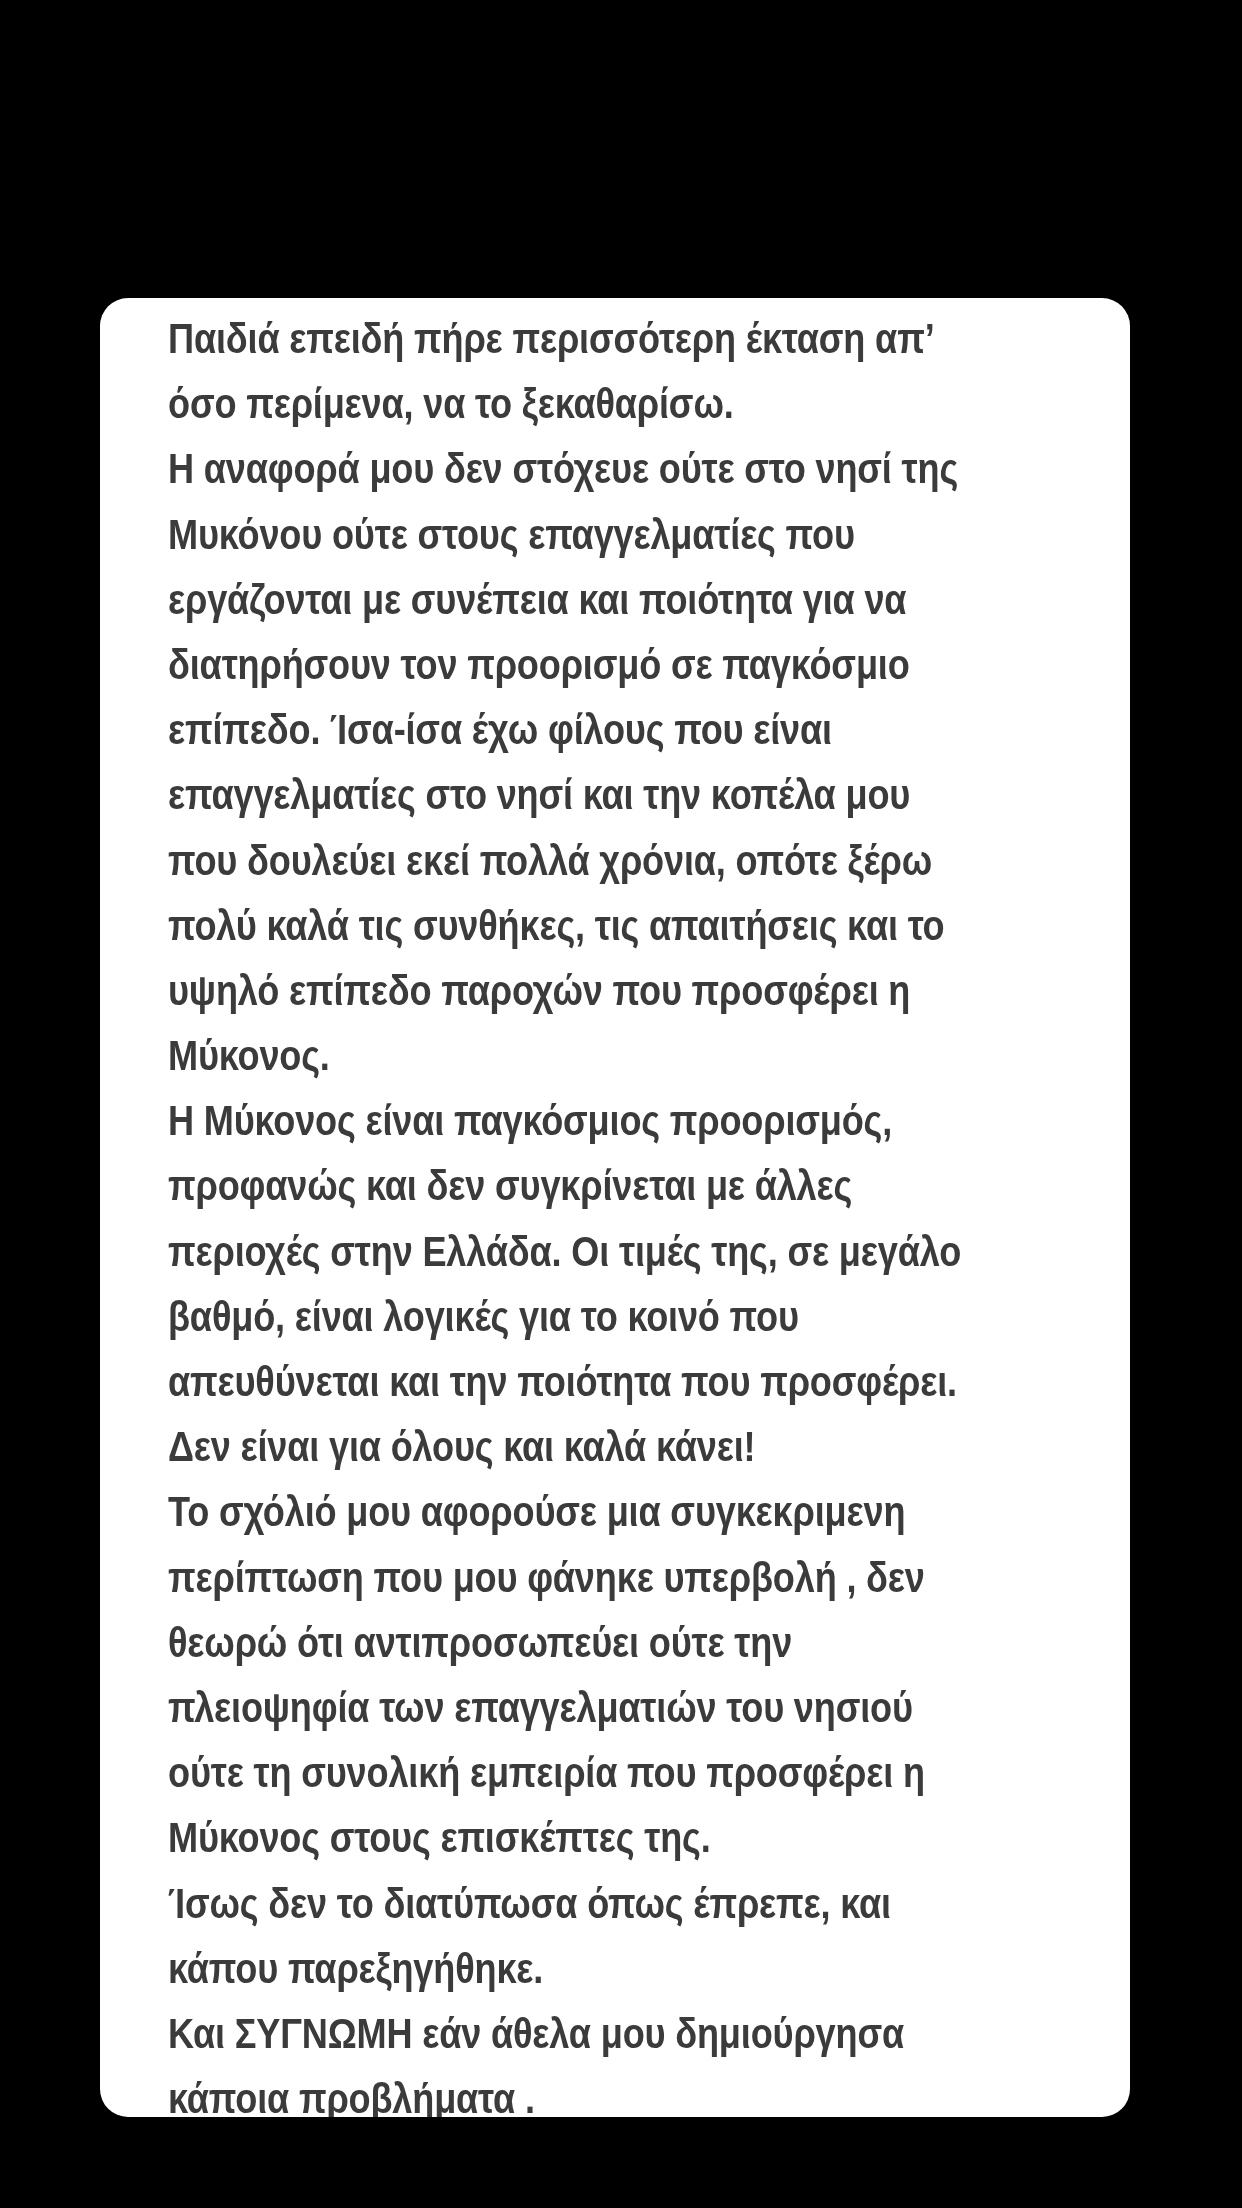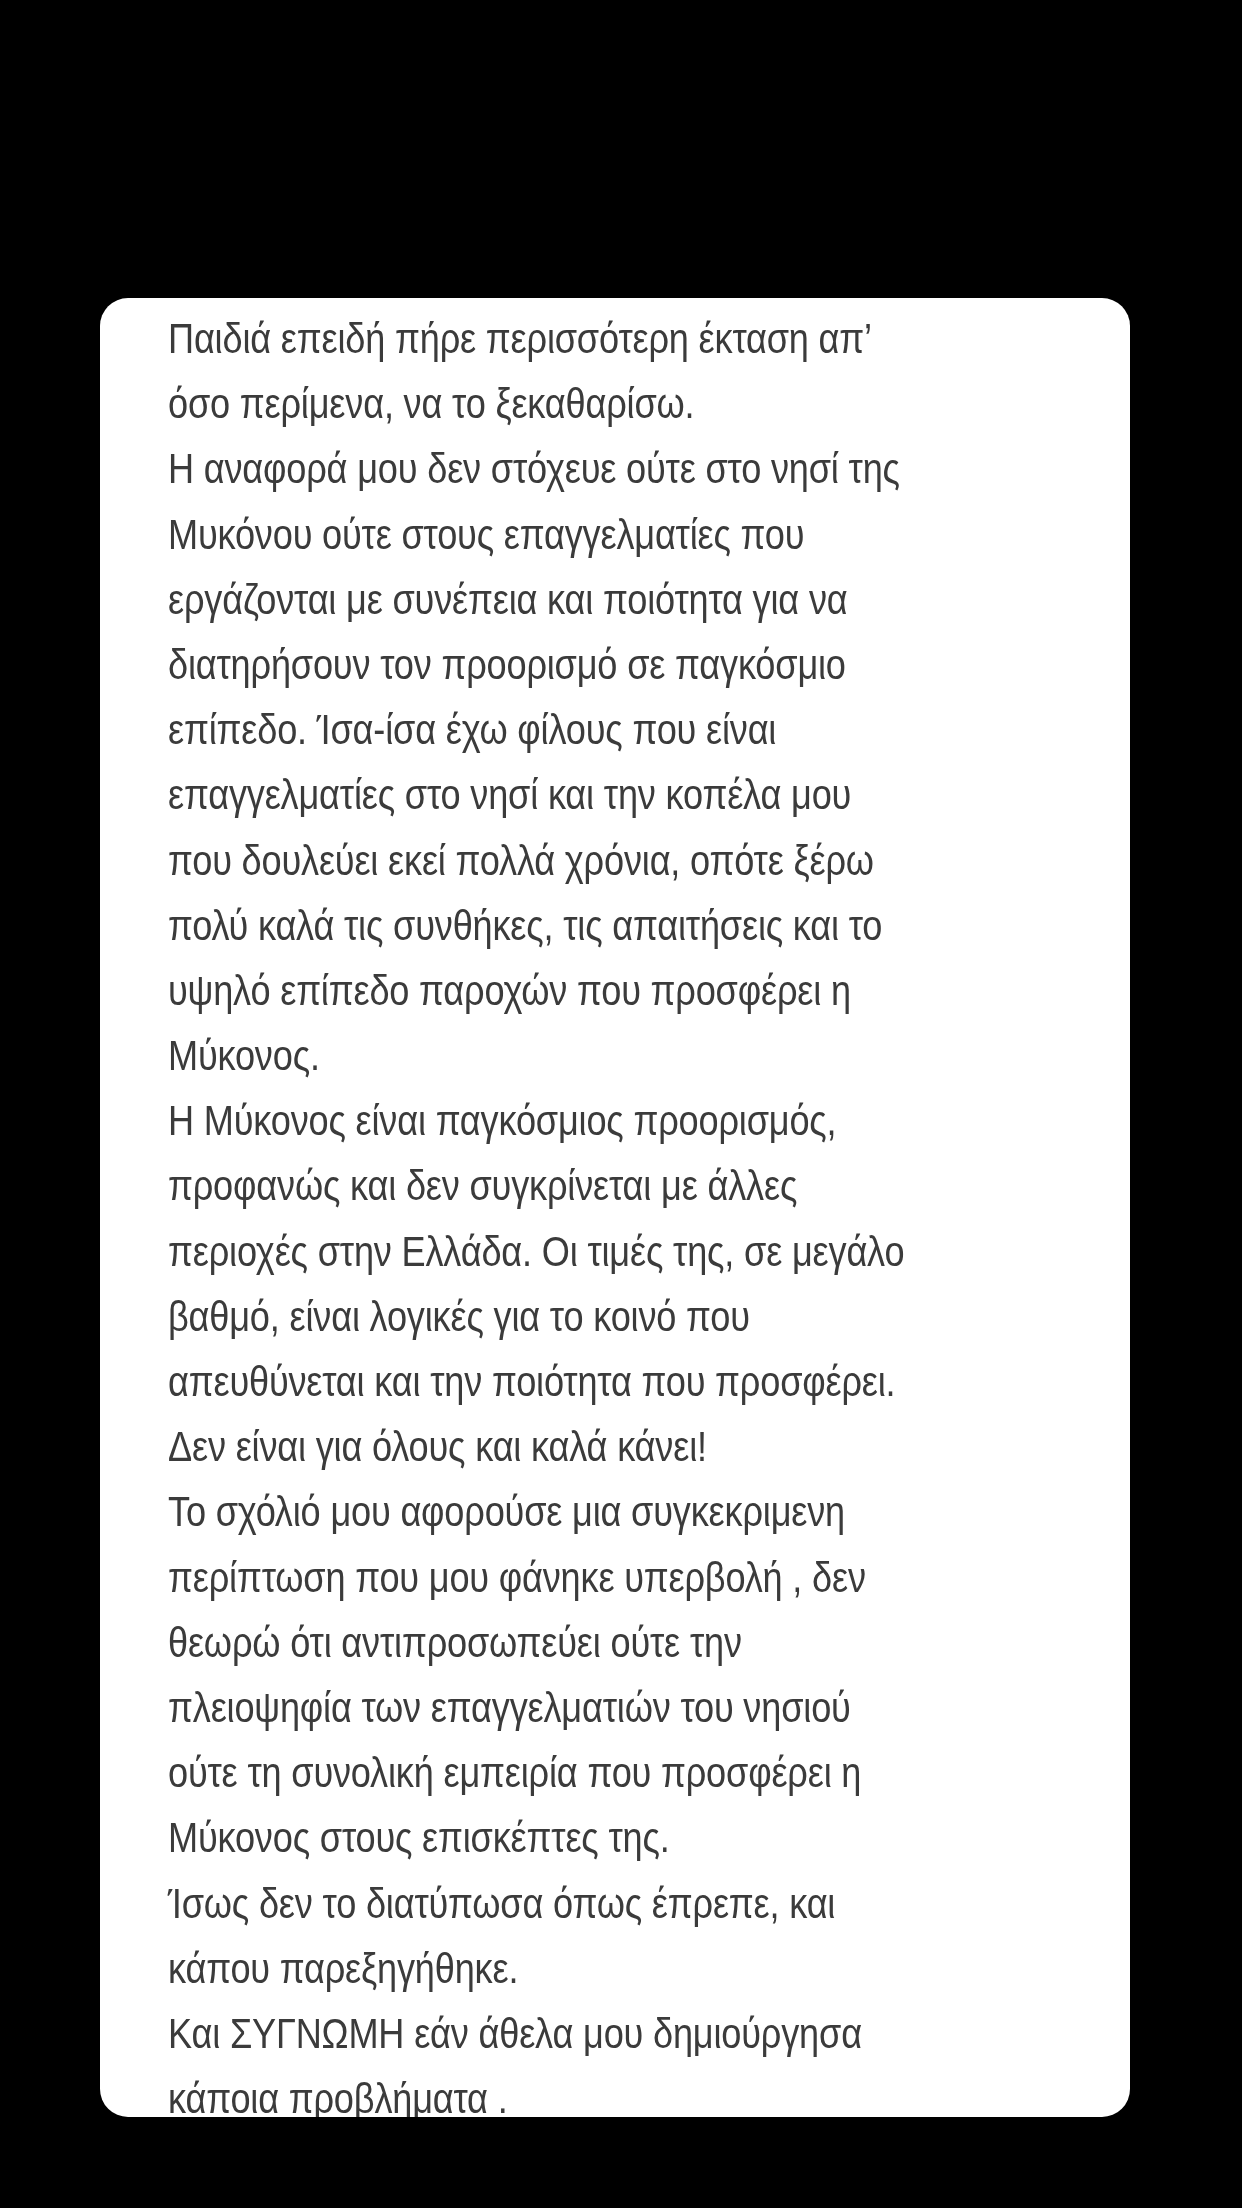--- a/index.html
+++ b/index.html
@@ -18,20 +18,21 @@
       position: absolute;
       left: 100px;
       top: 298px;
       width: 1030px;
       height: 1819px;
       background: #ffffff;
       border-radius: 28px;
       box-sizing: border-box;
       padding: 0 0 0 68px;
       overflow: hidden;
+      font-weight: bold;
     }
     .lines {
       position: absolute;
       left: 68px;
       top: 8px;
       margin: 0;
       padding: 0;
       list-style: none;
     }
     .line {

